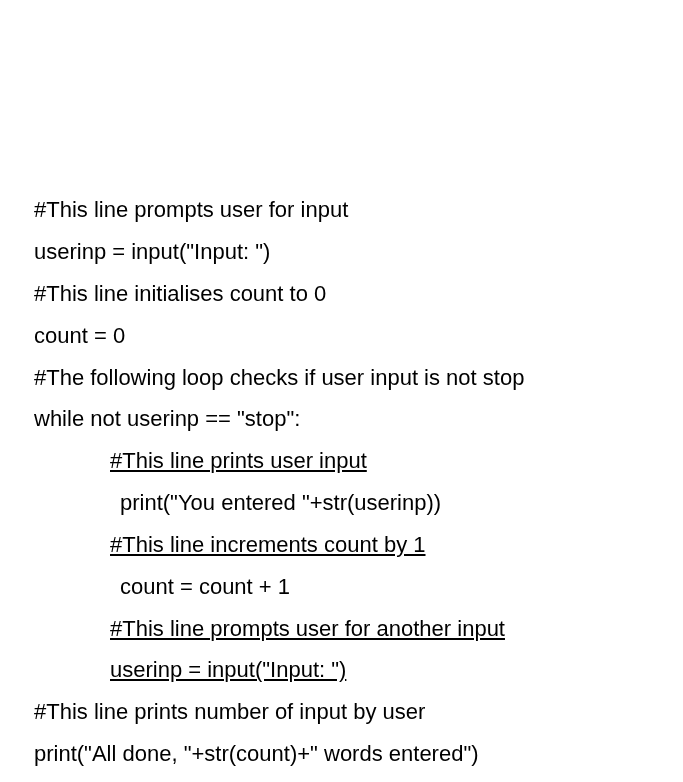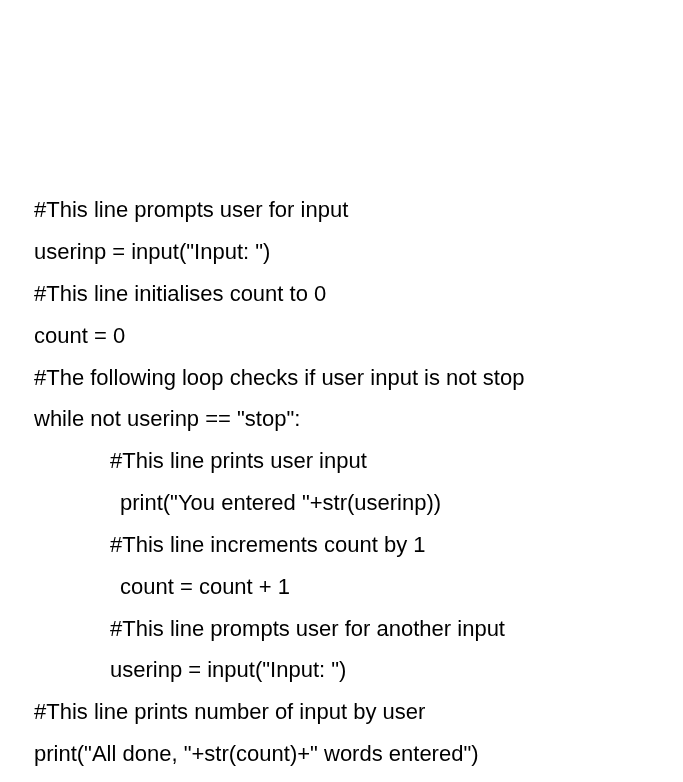--- a/index.html
+++ b/index.html
@@ -17,20 +17,21 @@
       color: #000000;
       padding: 28px 18px;
       white-space: pre;
       overflow: hidden;
     }
     .code-line {
       display: block;
     }
     .indent {
       padding-left: 76px;
+      text-decoration: underline;
     }
     .indent2 {
       padding-left: 86px;
     }
   </style>
 </head>
 <body>
 
 
 

